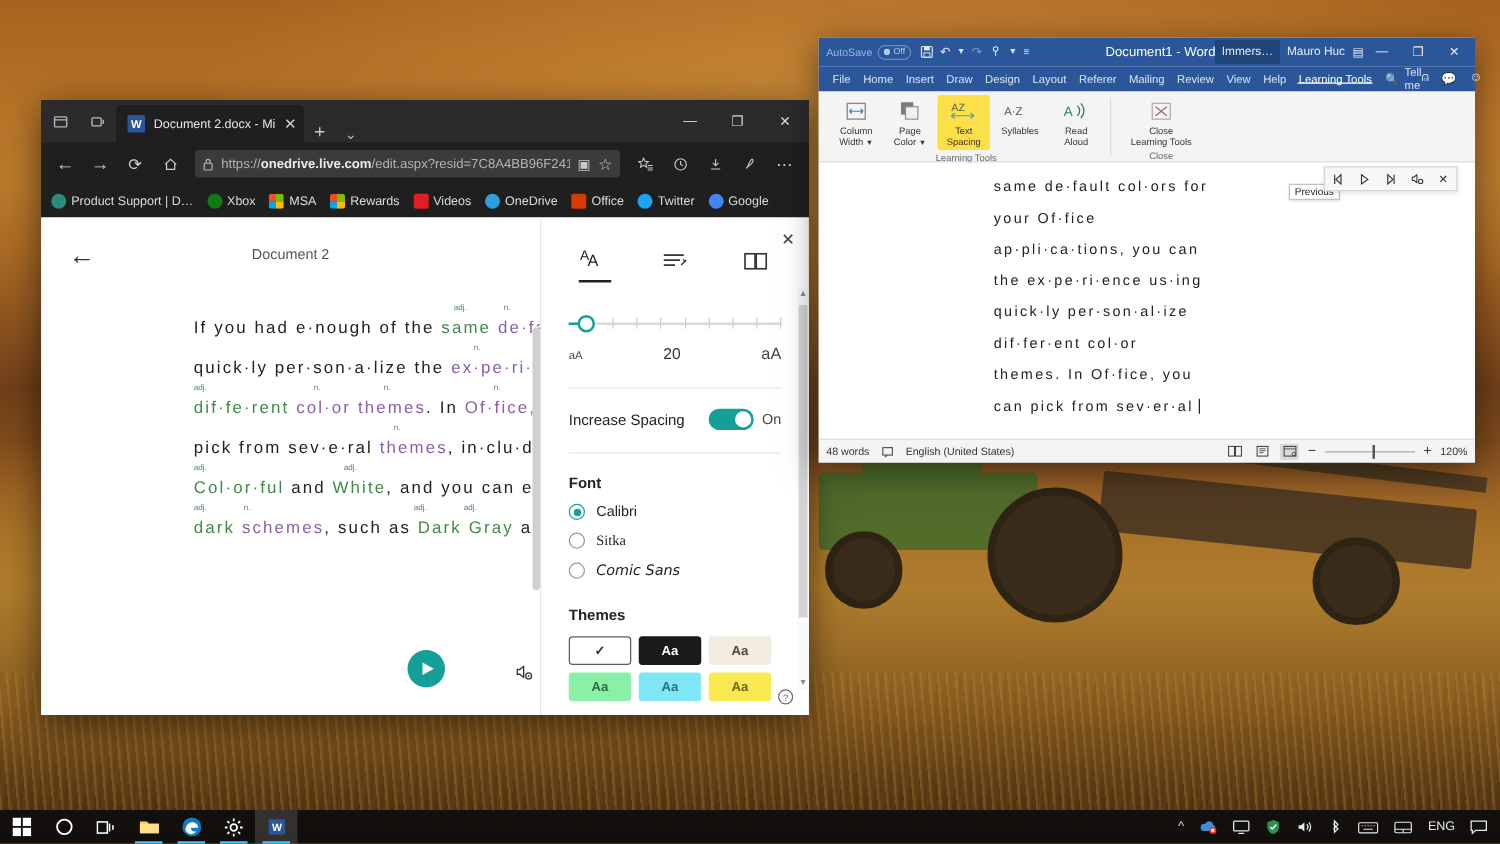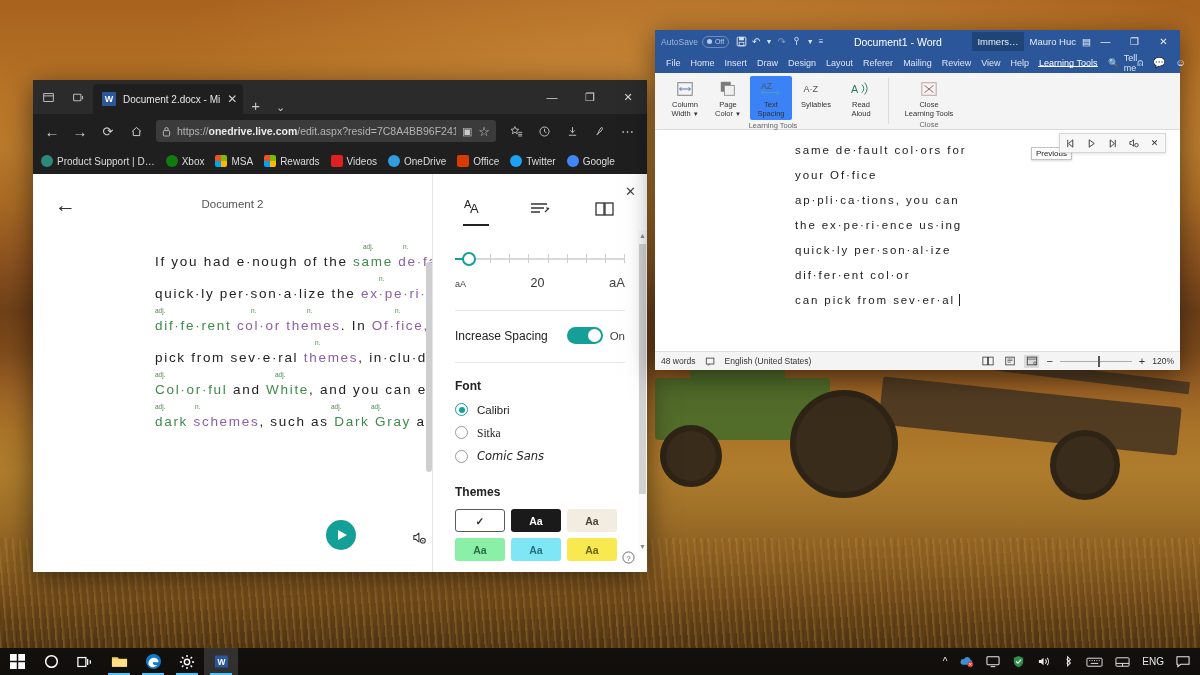--- a/index.html
+++ b/index.html
@@ -262,21 +262,21 @@
   }
   .w-autosave { color: #9fb6d8; font-size: 8.5px; margin-right: 4px; }
   .w-pill {
     display: inline-flex; align-items: center; gap: 3px; border: 1px solid #6d8cbd;
     border-radius: 7px; padding: 0 4px; height: 12px; color: #b9cbe6; font-size: 7px;
     margin-right: 7px;
   }
   .w-pill .dot { width: 5px; height: 5px; border-radius: 50%; background: #b9cbe6; display:block; }
   .qat { display: flex; align-items: center; gap: 5px; color: #dbe5f2; font-size: 10px; }
   .w-doctitle {
-    flex: 1; text-align: center; color: #fff; font-size: 10.5px;
+    flex: 1; text-align: right; color: #fff; font-size: 10.5px;
   }
   .w-acct { display: flex; align-items: center; gap: 6px; color: #e4ecf7; font-size: 9.5px; }
   .w-acct .immers { background: #1e4478; padding: 4px 5px; }
   .w-sys { display: flex; }
   .w-sysbtn {
     width: 29px; height: 23px; display: flex; align-items: center; justify-content: center;
     color: #eaeaea; font-size: 10px;
   }
 
   .w-tabs {
@@ -295,21 +295,21 @@
     height: 57px; background: #f4f4f4; border-bottom: 1px solid #dadada;
     display: flex; align-items: stretch; padding-left: 6px;
   }
   .rgroup { display: flex; flex-direction: column; align-items: center; padding: 0 3px; }
   .rgroup .items { display: flex; align-items: flex-start; gap: 1px; flex: 1; padding-top: 3px; }
   .rgroup .gname { font-size: 7.5px; color: #666; padding-bottom: 1px; }
   .ritem {
     width: 42px; display: flex; flex-direction: column; align-items: center;
     gap: 1px; padding: 2px 0; border-radius: 2px;
   }
-  .ritem.sel { background: #3b82f6; justify-content: space-between; }
+  .ritem.sel { background: #fde047; justify-content: space-between; }
   .ritem .glyph { height: 21px; display: flex; align-items: center; justify-content: center; }
   .ritem .cap {
     font-size: 7.5px; color: #333; line-height: 9px; text-align: center;
   }
   .rsep { width: 1px; background: #dcdcdc; margin: 5px 3px; }
 
   .w-page {
     position: absolute; left: 0; right: 0; top: 100px; bottom: 19px;
     background: #e9e9e9; overflow: hidden;
   }
@@ -775,20 +775,21 @@
 
   <div class="w-page">
     <div class="w-sheet">
       <div class="w-docbody">
           <div class="wline">same de·fault col·ors for</div>
           <div class="wline">your Of·fice</div>
           <div class="wline">ap·pli·ca·tions, you can</div>
           <div class="wline">the ex·pe·ri·ence us·ing</div>
           <div class="wline">quick·ly per·son·al·ize</div>
           <div class="wline">dif·fer·ent col·or</div>
+          <div class="wline">themes. In Of·fice, you</div>
           <div class="wline">can pick from sev·er·al<span class="wcaret"></span></div>
         </div>
     </div>
 
     <div class="ra-tip">Previous</div>
 
     <div class="ra-toolbar">
       <div class="ra-btn">
         <svg width="11" height="11" viewBox="0 0 12 12">
             <path d="M8.5 2L4 6l4.5 4z" fill="none" stroke="#333" stroke-width="1"></path>

